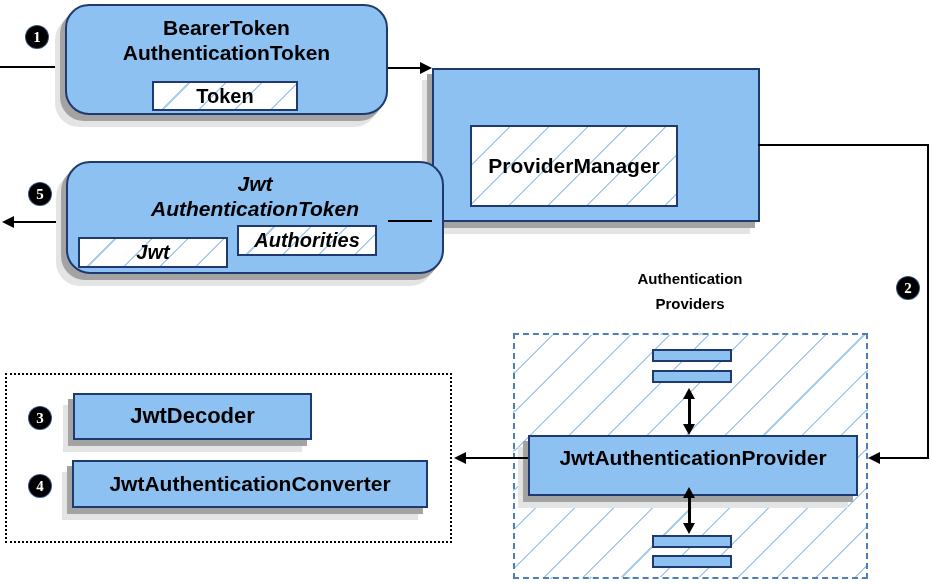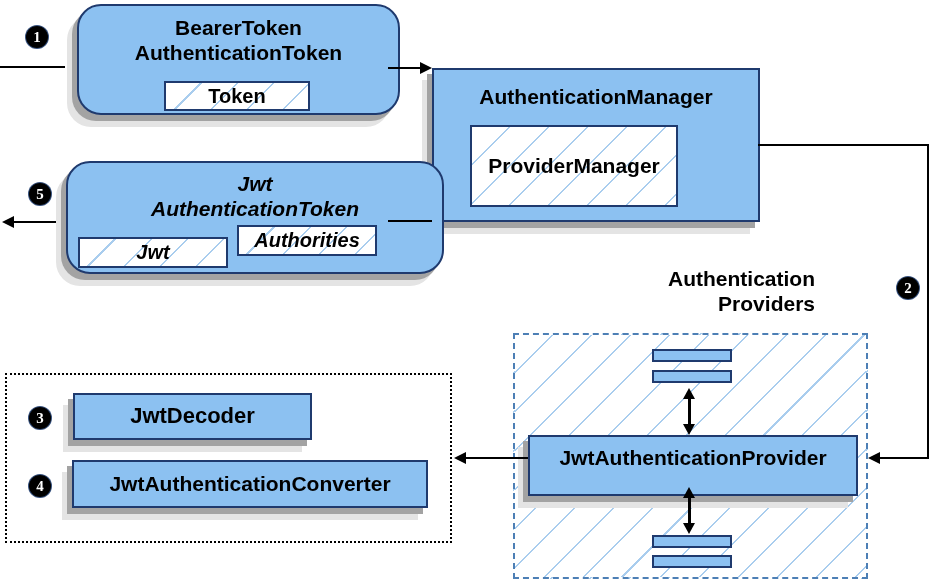--- a/index.html
+++ b/index.html
@@ -46,43 +46,42 @@
     border:2px dashed var(--providers-border,#4d7fb5);
   }
   .black-dashed{
     position:absolute;box-sizing:border-box;
     border:2px dotted #000;background:transparent;
   }
   .slot-bar{
     position:absolute;box-sizing:border-box;width:80px;height:13px;
     background:var(--node-fill,#8cc1f1);border:2px solid var(--node-border,#1f3a6e);
   }
-  .group-label{position:absolute;font-weight:bold;font-size:21px;line-height:25px;text-align:right;}
+  .group-label{position:absolute;font-weight:bold;font-size:15px;line-height:25px;text-align:center;}
 </style>
 </head>
 <body>
 
 <div class="canvas">
 
   <div class="line" style="left:0;top:66;width:65px;height:2px;left:0px;top:66px;"></div>
   <div class="num" style="left:26px;top:26px;">1</div>
 
-  <div class="node rounded shadowed" style="left:77px;top:4px;width:323px;height:111px;">
+  <div class="node rounded shadowed" style="left:65px;top:4px;width:323px;height:111px;">
     <div class="title-21" style="margin-top:9px;">
       <span style="display:block;">BearerToken</span>
       <span style="display:block;">AuthenticationToken</span>
     </div>
     <div class="chip hatch" style="left:85px;top:75px;width:146px;height:30px;font-size:20px;line-height:26px;">Token</div>
   </div>
 
   <div class="line" style="left:388px;top:67px;width:33px;height:2px;"></div>
   <div class="tri tri-right" style="left:420px;top:62px;"></div>
 
   <div class="node shadowed" style="left:432px;top:68px;width:328px;height:154px;">
-    <div class="title-21" style="margin-top:14px;">AuthenticationManager</div>
     <div class="chip hatch-blue" style="left:36px;top:55px;width:208px;height:82px;font-size:21px;line-height:78px;">ProviderManager</div>
   </div>
 
   <div class="num" style="left:29px;top:183px;">5</div>
   <div class="line" style="left:14px;top:221px;width:52px;height:2px;"></div>
   <div class="tri tri-left" style="left:2px;top:216px;"></div>
 
   <div class="node rounded shadowed" style="left:66px;top:161px;width:378px;height:113px;font-style:italic;">
     <div class="title-21" style="margin-top:8px;">
       <span style="display:block;">Jwt</span>

